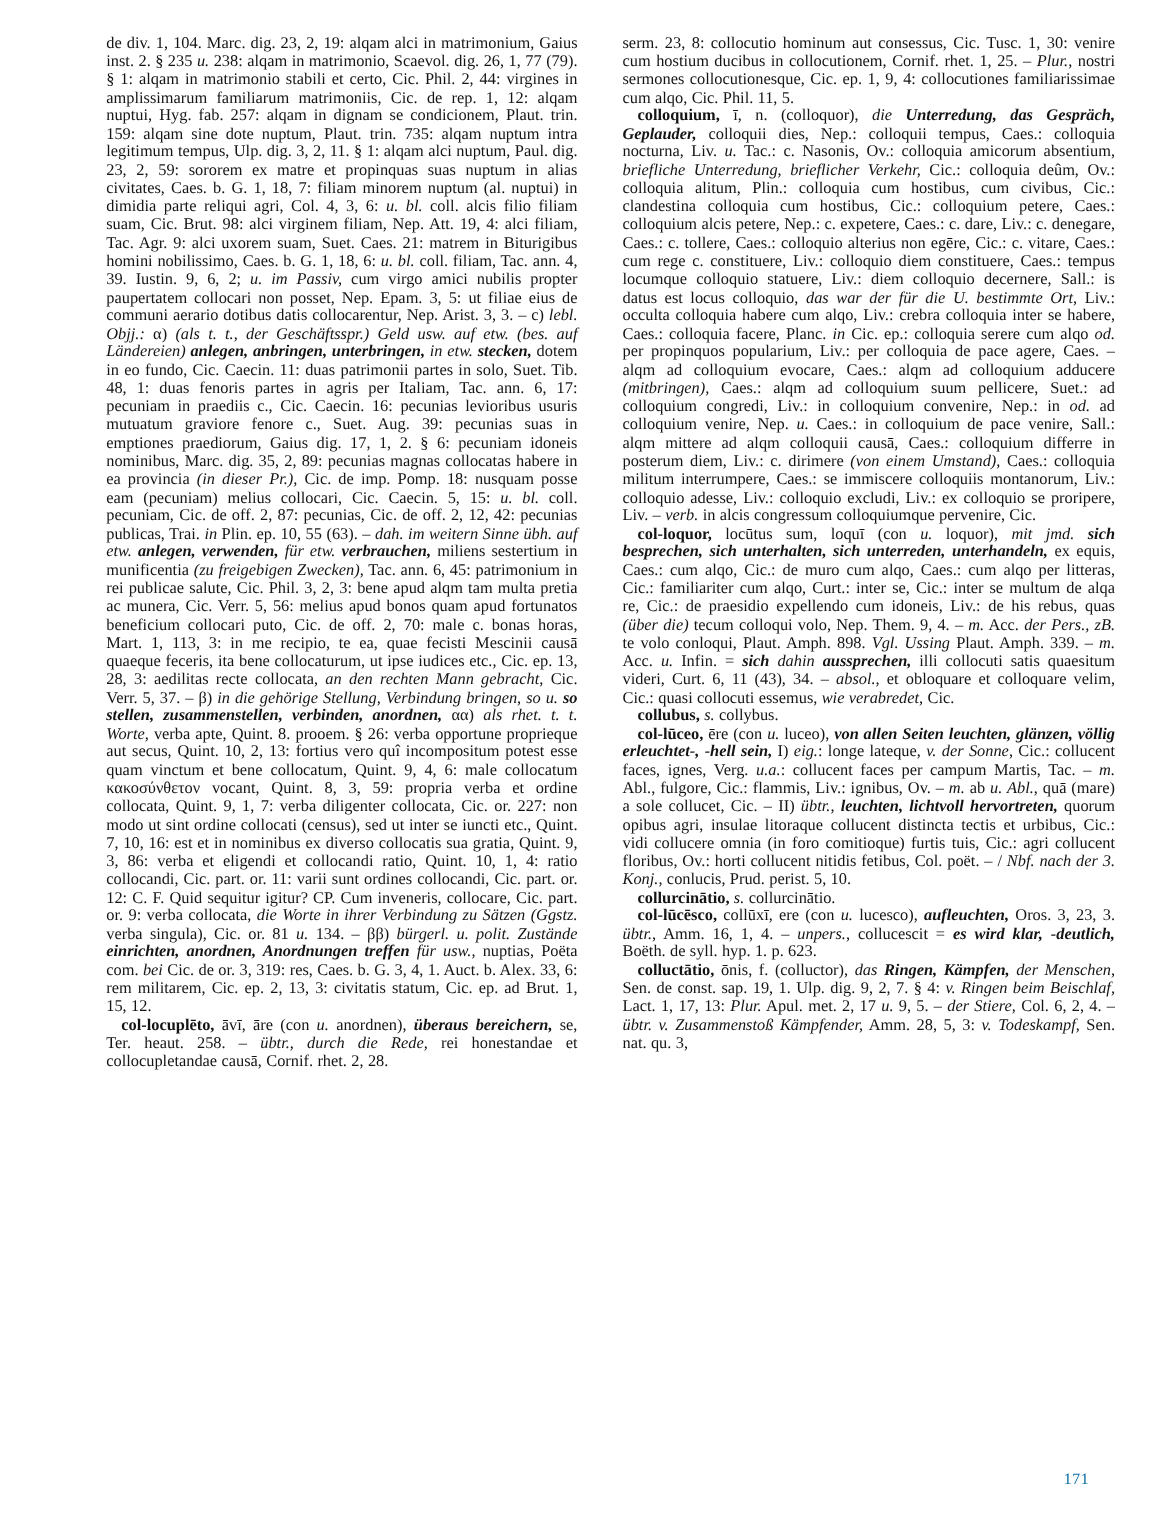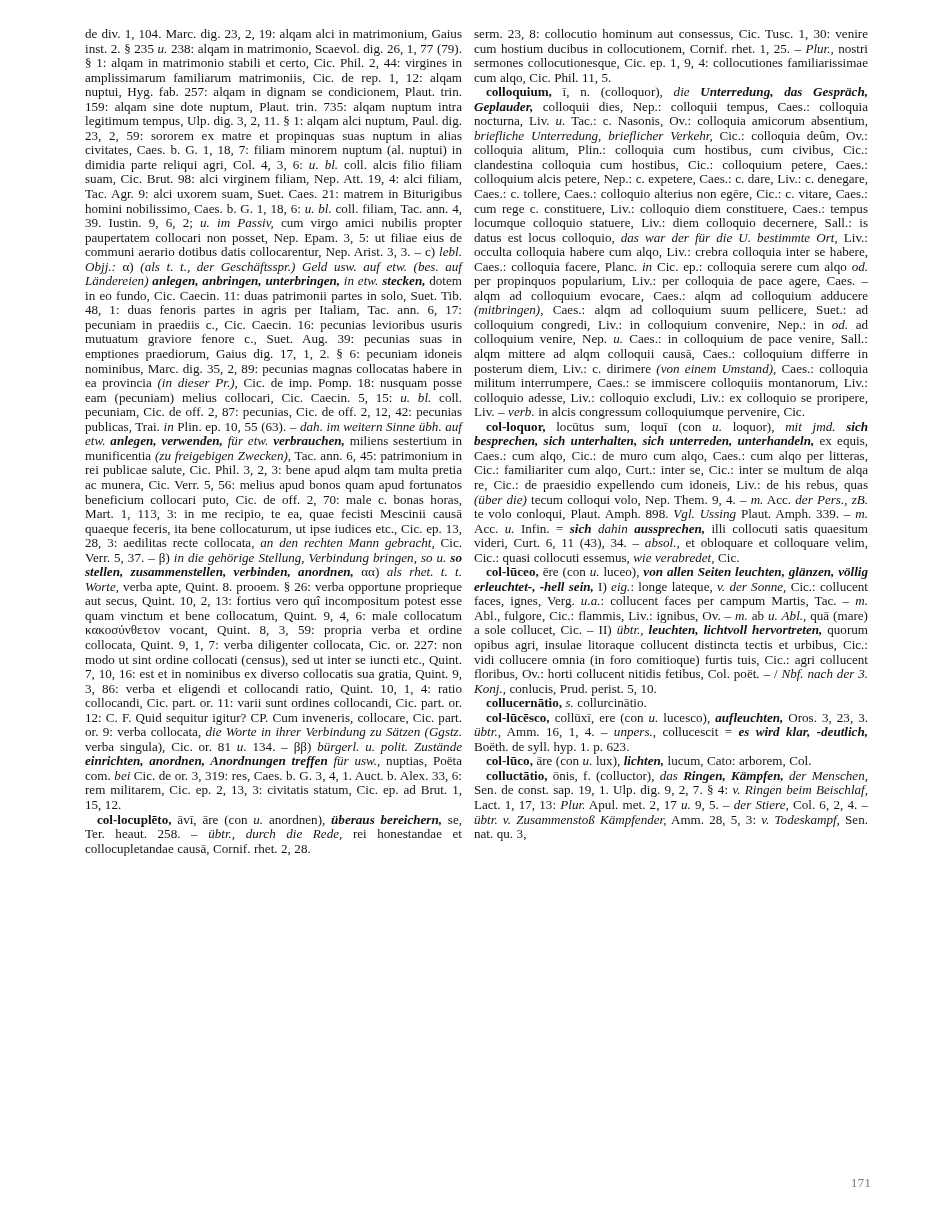--- a/index.html
+++ b/index.html
@@ -8,43 +8,43 @@
     font-family:"Liberation Serif","DejaVu Serif",serif;color:#141414;
     -webkit-font-smoothing:antialiased;
   }
   .page{position:absolute;inset:0;background:#ffffff;}
   .col{
     position:absolute;top:27px;text-align:justify;
     font-size:13.1px;line-height:14.55px;
     word-spacing:0.2px;
   }
   .col-left{left:85px;width:377px;}
-  .col-right{left:474px;width:394px;}
+  .col-right{left:498px;width:394px;}
   p.para{margin:0;padding:0;}
   p.indent{text-indent:12px;}
   .i{font-style:italic;}
   .b{font-weight:700;}
   .bi{font-weight:700;font-style:italic;}
   .pageno{
     position:absolute;top:1176px;left:851px;
-    font-size:12.6px;letter-spacing:0.5px;color:#737373;
+    font-size:12.6px;letter-spacing:0.5px;color:#0369a1;
   }
 </style>
 </head>
 <body>
 
 <div class="page">
   <div class="col col-left">
       <p class="para"><span>de div. 1, 104. Marc. dig. 23, 2, 19: alqam alci in matrimonium, Gaius inst. 2. § 235 </span><span class="i">u.</span><span> 238: alqam in matrimonio, Scaevol. dig. 26, 1, 77 (79). § 1: alqam in matrimonio stabili et certo, Cic. Phil. 2, 44: virgines in amplissimarum familiarum matrimoniis, Cic. de rep. 1, 12: alqam nuptui, Hyg. fab. 257: alqam in dignam se condicionem, Plaut. trin. 159: alqam sine dote nuptum, Plaut. trin. 735: alqam nuptum intra legitimum tempus, Ulp. dig. 3, 2, 11. § 1: alqam alci nuptum, Paul. dig. 23, 2, 59: sororem ex matre et propinquas suas nuptum in alias civitates, Caes. b. G. 1, 18, 7: filiam minorem nuptum (al. nuptui) in dimidia parte reliqui agri, Col. 4, 3, 6: </span><span class="i">u. bl.</span><span> coll. alcis filio filiam suam, Cic. Brut. 98: alci virginem filiam, Nep. Att. 19, 4: alci filiam, Tac. Agr. 9: alci uxorem suam, Suet. Caes. 21: matrem in Biturigibus homini nobilissimo, Caes. b. G. 1, 18, 6: </span><span class="i">u. bl.</span><span> coll. filiam, Tac. ann. 4, 39. Iustin. 9, 6, 2; </span><span class="i">u. im Passiv,</span><span> cum virgo amici nubilis propter paupertatem collocari non posset, Nep. Epam. 3, 5: ut filiae eius de communi aerario dotibus datis collocarentur, Nep. Arist. 3, 3. – c) </span><span class="i">lebl. Objj.:</span><span> α) </span><span class="i">(als t. t., der Geschäftsspr.) Geld usw. auf etw. (bes. auf Ländereien) </span><span class="bi">anlegen, anbringen, unterbringen,</span><span class="i"> in etw. </span><span class="bi">stecken,</span><span> dotem in eo fundo, Cic. Caecin. 11: duas patrimonii partes in solo, Suet. Tib. 48, 1: duas fenoris partes in agris per Italiam, Tac. ann. 6, 17: pecuniam in praediis c., Cic. Caecin. 16: pecunias levioribus usuris mutuatum graviore fenore c., Suet. Aug. 39: pecunias suas in emptiones praediorum, Gaius dig. 17, 1, 2. § 6: pecuniam idoneis nominibus, Marc. dig. 35, 2, 89: pecunias magnas collocatas habere in ea provincia </span><span class="i">(in dieser Pr.),</span><span> Cic. de imp. Pomp. 18: nusquam posse eam (pecuniam) melius collocari, Cic. Caecin. 5, 15: </span><span class="i">u. bl.</span><span> coll. pecuniam, Cic. de off. 2, 87: pecunias, Cic. de off. 2, 12, 42: pecunias publicas, Trai. </span><span class="i">in</span><span> Plin. ep. 10, 55 (63). – </span><span class="i">dah. im weitern Sinne übh. auf etw. </span><span class="bi">anlegen, verwenden,</span><span class="i"> für etw. </span><span class="bi">verbrauchen,</span><span> miliens sestertium in munificentia </span><span class="i">(zu freigebigen Zwecken),</span><span> Tac. ann. 6, 45: patrimonium in rei publicae salute, Cic. Phil. 3, 2, 3: bene apud alqm tam multa pretia ac munera, Cic. Verr. 5, 56: melius apud bonos quam apud fortunatos beneficium collocari puto, Cic. de off. 2, 70: male c. bonas horas, Mart. 1, 113, 3: in me recipio, te ea, quae fecisti Mescinii causā quaeque feceris, ita bene collocaturum, ut ipse iudices etc., Cic. ep. 13, 28, 3: aedilitas recte collocata, </span><span class="i">an den rechten Mann gebracht,</span><span> Cic. Verr. 5, 37. – β) </span><span class="i">in die gehörige Stellung, Verbindung bringen, so u. </span><span class="bi">so stellen, zusammenstellen, verbinden, anordnen,</span><span> αα) </span><span class="i">als rhet. t. t. Worte,</span><span> verba apte, Quint. 8. prooem. § 26: verba opportune proprieque aut secus, Quint. 10, 2, 13: fortius vero quî incompositum potest esse quam vinctum et bene collocatum, Quint. 9, 4, 6: male collocatum κακοσύνθετον vocant, Quint. 8, 3, 59: propria verba et ordine collocata, Quint. 9, 1, 7: verba diligenter collocata, Cic. or. 227: non modo ut sint ordine collocati (census), sed ut inter se iuncti etc., Quint. 7, 10, 16: est et in nominibus ex diverso collocatis sua gratia, Quint. 9, 3, 86: verba et eligendi et collocandi ratio, Quint. 10, 1, 4: ratio collocandi, Cic. part. or. 11: varii sunt ordines collocandi, Cic. part. or. 12: C. F. Quid sequitur igitur? CP. Cum inveneris, collocare, Cic. part. or. 9: verba collocata, </span><span class="i">die Worte in ihrer Verbindung zu Sätzen (Ggstz.</span><span> verba singula), Cic. or. 81 </span><span class="i">u.</span><span> 134. – ββ) </span><span class="i">bürgerl. u. polit. Zustände </span><span class="bi">einrichten, anordnen, Anordnungen treffen</span><span class="i"> für usw.,</span><span> nuptias, Poëta com. </span><span class="i">bei</span><span> Cic. de or. 3, 319: res, Caes. b. G. 3, 4, 1. Auct. b. Alex. 33, 6: rem militarem, Cic. ep. 2, 13, 3: civitatis statum, Cic. ep. ad Brut. 1, 15, 12.</span></p>
       <p class="para indent"><span class="b">col-locuplēto,</span><span> āvī, āre (con </span><span class="i">u.</span><span> anordnen), </span><span class="bi">überaus bereichern,</span><span> se, Ter. heaut. 258. – </span><span class="i">übtr., durch die Rede,</span><span> rei honestandae et collocupletandae causā, Cornif. rhet. 2, 28.</span></p>
     </div>
   <div class="col col-right">
       <p class="para"><span>serm. 23, 8: collocutio hominum aut consessus, Cic. Tusc. 1, 30: venire cum hostium ducibus in collocutionem, Cornif. rhet. 1, 25. – </span><span class="i">Plur.,</span><span> nostri sermones collocutionesque, Cic. ep. 1, 9, 4: collocutiones familiarissimae cum alqo, Cic. Phil. 11, 5.</span></p>
       <p class="para indent"><span class="b">colloquium,</span><span> ī, n. (colloquor), </span><span class="i">die </span><span class="bi">Unterredung, das Gespräch, Geplauder,</span><span> colloquii dies, Nep.: colloquii tempus, Caes.: colloquia nocturna, Liv. </span><span class="i">u.</span><span> Tac.: c. Nasonis, Ov.: colloquia amicorum absentium, </span><span class="i">briefliche Unterredung, brieflicher Verkehr,</span><span> Cic.: colloquia deûm, Ov.: colloquia alitum, Plin.: colloquia cum hostibus, cum civibus, Cic.: clandestina colloquia cum hostibus, Cic.: colloquium petere, Caes.: colloquium alcis petere, Nep.: c. expetere, Caes.: c. dare, Liv.: c. denegare, Caes.: c. tollere, Caes.: colloquio alterius non egēre, Cic.: c. vitare, Caes.: cum rege c. constituere, Liv.: colloquio diem constituere, Caes.: tempus locumque colloquio statuere, Liv.: diem colloquio decernere, Sall.: is datus est locus colloquio, </span><span class="i">das war der für die U. bestimmte Ort,</span><span> Liv.: occulta colloquia habere cum alqo, Liv.: crebra colloquia inter se habere, Caes.: colloquia facere, Planc. </span><span class="i">in</span><span> Cic. ep.: colloquia serere cum alqo </span><span class="i">od.</span><span> per propinquos popularium, Liv.: per colloquia de pace agere, Caes. – alqm ad colloquium evocare, Caes.: alqm ad colloquium adducere </span><span class="i">(mitbringen),</span><span> Caes.: alqm ad colloquium suum pellicere, Suet.: ad colloquium congredi, Liv.: in colloquium convenire, Nep.: in </span><span class="i">od.</span><span> ad colloquium venire, Nep. </span><span class="i">u.</span><span> Caes.: in colloquium de pace venire, Sall.: alqm mittere ad alqm colloquii causā, Caes.: colloquium differre in posterum diem, Liv.: c. dirimere </span><span class="i">(von einem Umstand),</span><span> Caes.: colloquia militum interrumpere, Caes.: se immiscere colloquiis montanorum, Liv.: colloquio adesse, Liv.: colloquio excludi, Liv.: ex colloquio se proripere, Liv. – </span><span class="i">verb.</span><span> in alcis congressum colloquiumque pervenire, Cic.</span></p>
       <p class="para indent"><span class="b">col-loquor,</span><span> locūtus sum, loquī (con </span><span class="i">u.</span><span> loquor), </span><span class="i">mit jmd. </span><span class="bi">sich besprechen, sich unterhalten, sich unterreden, unterhandeln,</span><span> ex equis, Caes.: cum alqo, Cic.: de muro cum alqo, Caes.: cum alqo per litteras, Cic.: familiariter cum alqo, Curt.: inter se, Cic.: inter se multum de alqa re, Cic.: de praesidio expellendo cum idoneis, Liv.: de his rebus, quas </span><span class="i">(über die)</span><span> tecum colloqui volo, Nep. Them. 9, 4. – </span><span class="i">m.</span><span> Acc. </span><span class="i">der Pers., zB.</span><span> te volo conloqui, Plaut. Amph. 898. </span><span class="i">Vgl. Ussing</span><span> Plaut. Amph. 339. – </span><span class="i">m.</span><span> Acc. </span><span class="i">u.</span><span> Infin. = </span><span class="bi">sich</span><span class="i"> dahin </span><span class="bi">aussprechen,</span><span> illi collocuti satis quaesitum videri, Curt. 6, 11 (43), 34. – </span><span class="i">absol.,</span><span> et obloquare et colloquare velim, Cic.: quasi collocuti essemus, </span><span class="i">wie verabredet,</span><span> Cic.</span></p>
+      <p class="para indent"><span class="b">collubus,</span><span> </span><span class="i">s.</span><span> collybus.</span></p>
       <p class="para indent"><span class="b">col-lūceo,</span><span> ēre (con </span><span class="i">u.</span><span> luceo), </span><span class="bi">von allen Seiten leuchten, glänzen, völlig erleuchtet-, -hell sein,</span><span> I) </span><span class="i">eig.</span><span>: longe lateque, </span><span class="i">v. der Sonne,</span><span> Cic.: collucent faces, ignes, Verg. </span><span class="i">u.a.</span><span>: collucent faces per campum Martis, Tac. – </span><span class="i">m.</span><span> Abl., fulgore, Cic.: flammis, Liv.: ignibus, Ov. – </span><span class="i">m.</span><span> ab </span><span class="i">u. Abl.,</span><span> quā (mare) a sole collucet, Cic. – II) </span><span class="i">übtr.,</span><span> </span><span class="bi">leuchten, lichtvoll hervortreten,</span><span> quorum opibus agri, insulae litoraque collucent distincta tectis et urbibus, Cic.: vidi collucere omnia (in foro comitioque) furtis tuis, Cic.: agri collucent floribus, Ov.: horti collucent nitidis fetibus, Col. poët. – / </span><span class="i">Nbf. nach der 3. Konj.,</span><span> conlucis, Prud. perist. 5, 10.</span></p>
-      <p class="para indent"><span class="b">collucernātio,</span><span> </span><span class="i">s.</span><span> collurcinātio.</span></p>
+      <p class="para indent"><span class="b">collurcinātio,</span><span> </span><span class="i">s.</span><span> collurcinātio.</span></p>
       <p class="para indent"><span class="b">col-lūcēsco,</span><span> collūxī, ere (con </span><span class="i">u.</span><span> lucesco), </span><span class="bi">aufleuchten,</span><span> Oros. 3, 23, 3. </span><span class="i">übtr.,</span><span> Amm. 16, 1, 4. – </span><span class="i">unpers.,</span><span> collucescit = </span><span class="bi">es wird klar, -deutlich,</span><span> Boëth. de syll. hyp. 1. p. 623.</span></p>
-      <p class="para indent"><span class="b">col-lūco,</span><span> āre (con </span><span class="i">u.</span><span> lux), </span><span class="bi">lichten,</span><span> lucum, Cato: arborem, Col.</span></p>
       <p class="para indent"><span class="b">colluctātio,</span><span> ōnis, f. (colluctor), </span><span class="i">das </span><span class="bi">Ringen, Kämpfen,</span><span class="i"> der Menschen,</span><span> Sen. de const. sap. 19, 1. Ulp. dig. 9, 2, 7. § 4: </span><span class="i">v. Ringen beim Beischlaf,</span><span> Lact. 1, 17, 13: </span><span class="i">Plur.</span><span> Apul. met. 2, 17 </span><span class="i">u.</span><span> 9, 5. – </span><span class="i">der Stiere,</span><span> Col. 6, 2, 4. – </span><span class="i">übtr. v. Zusammenstoß Kämpfender,</span><span> Amm. 28, 5, 3: </span><span class="i">v. Todeskampf,</span><span> Sen. nat. qu. 3,</span></p>
     </div>
   <div class="pageno">171</div>
 </div>
 
 </body></html>

